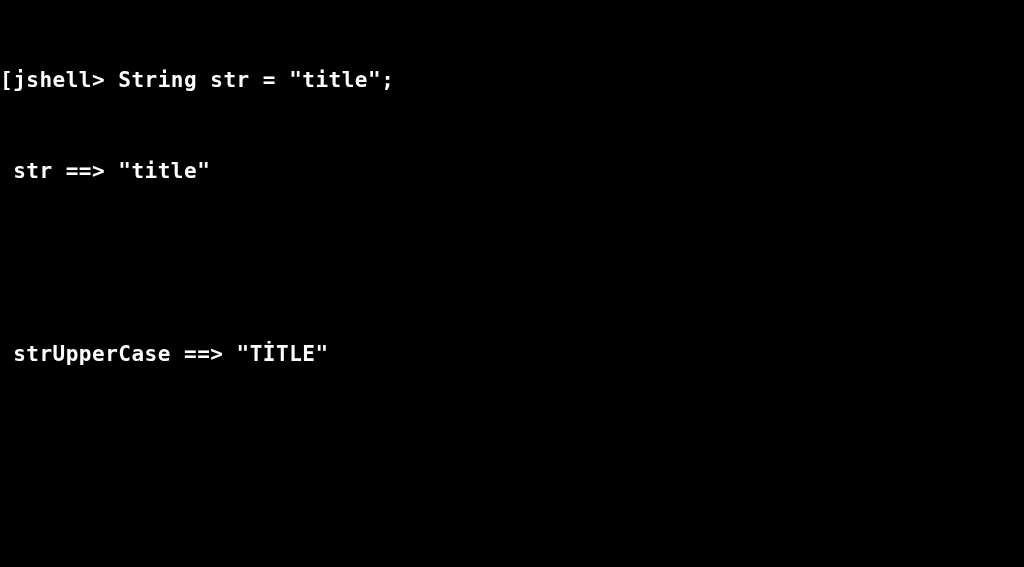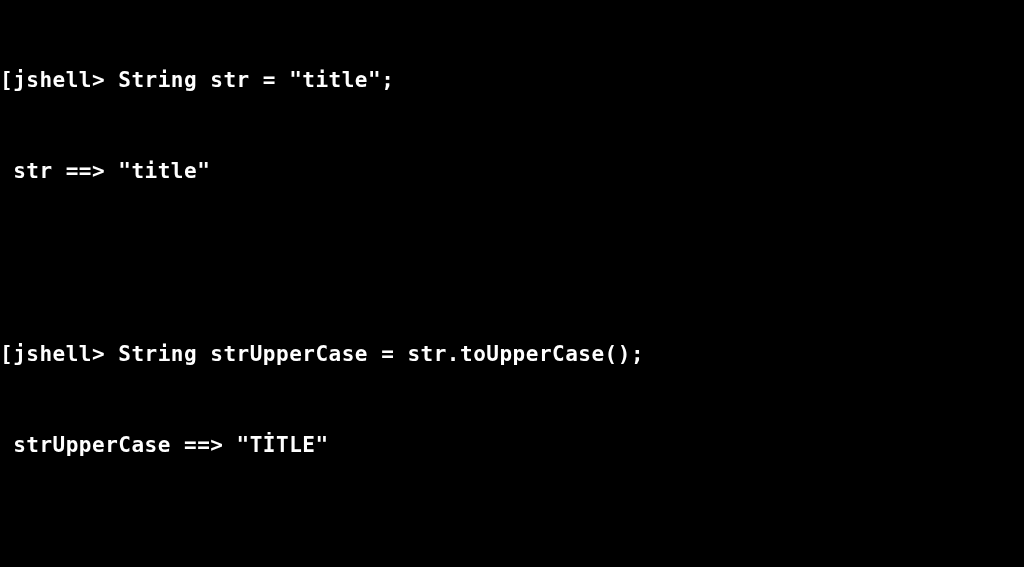--- a/index.html
+++ b/index.html
@@ -30,21 +30,20 @@
       height: 1.45em;
     }
   </style>
 </head>
 <body>
 
 <div class="terminal">
   <div class="line"><span>[jshell&gt; </span><span>String str = "title";</span></div>
   <div class="line"> str ==&gt; "title"</div>
   <div class="blank-line"></div>
-  <div class="line"><span>[jshell&gt; </span><span>String strUpperCase = str.toUpperCase();</span></div>
   <div class="line"> strUpperCase ==&gt; "TİTLE"</div>
   <div class="blank-line"></div>
   
   
   
   
   
   
   
   

